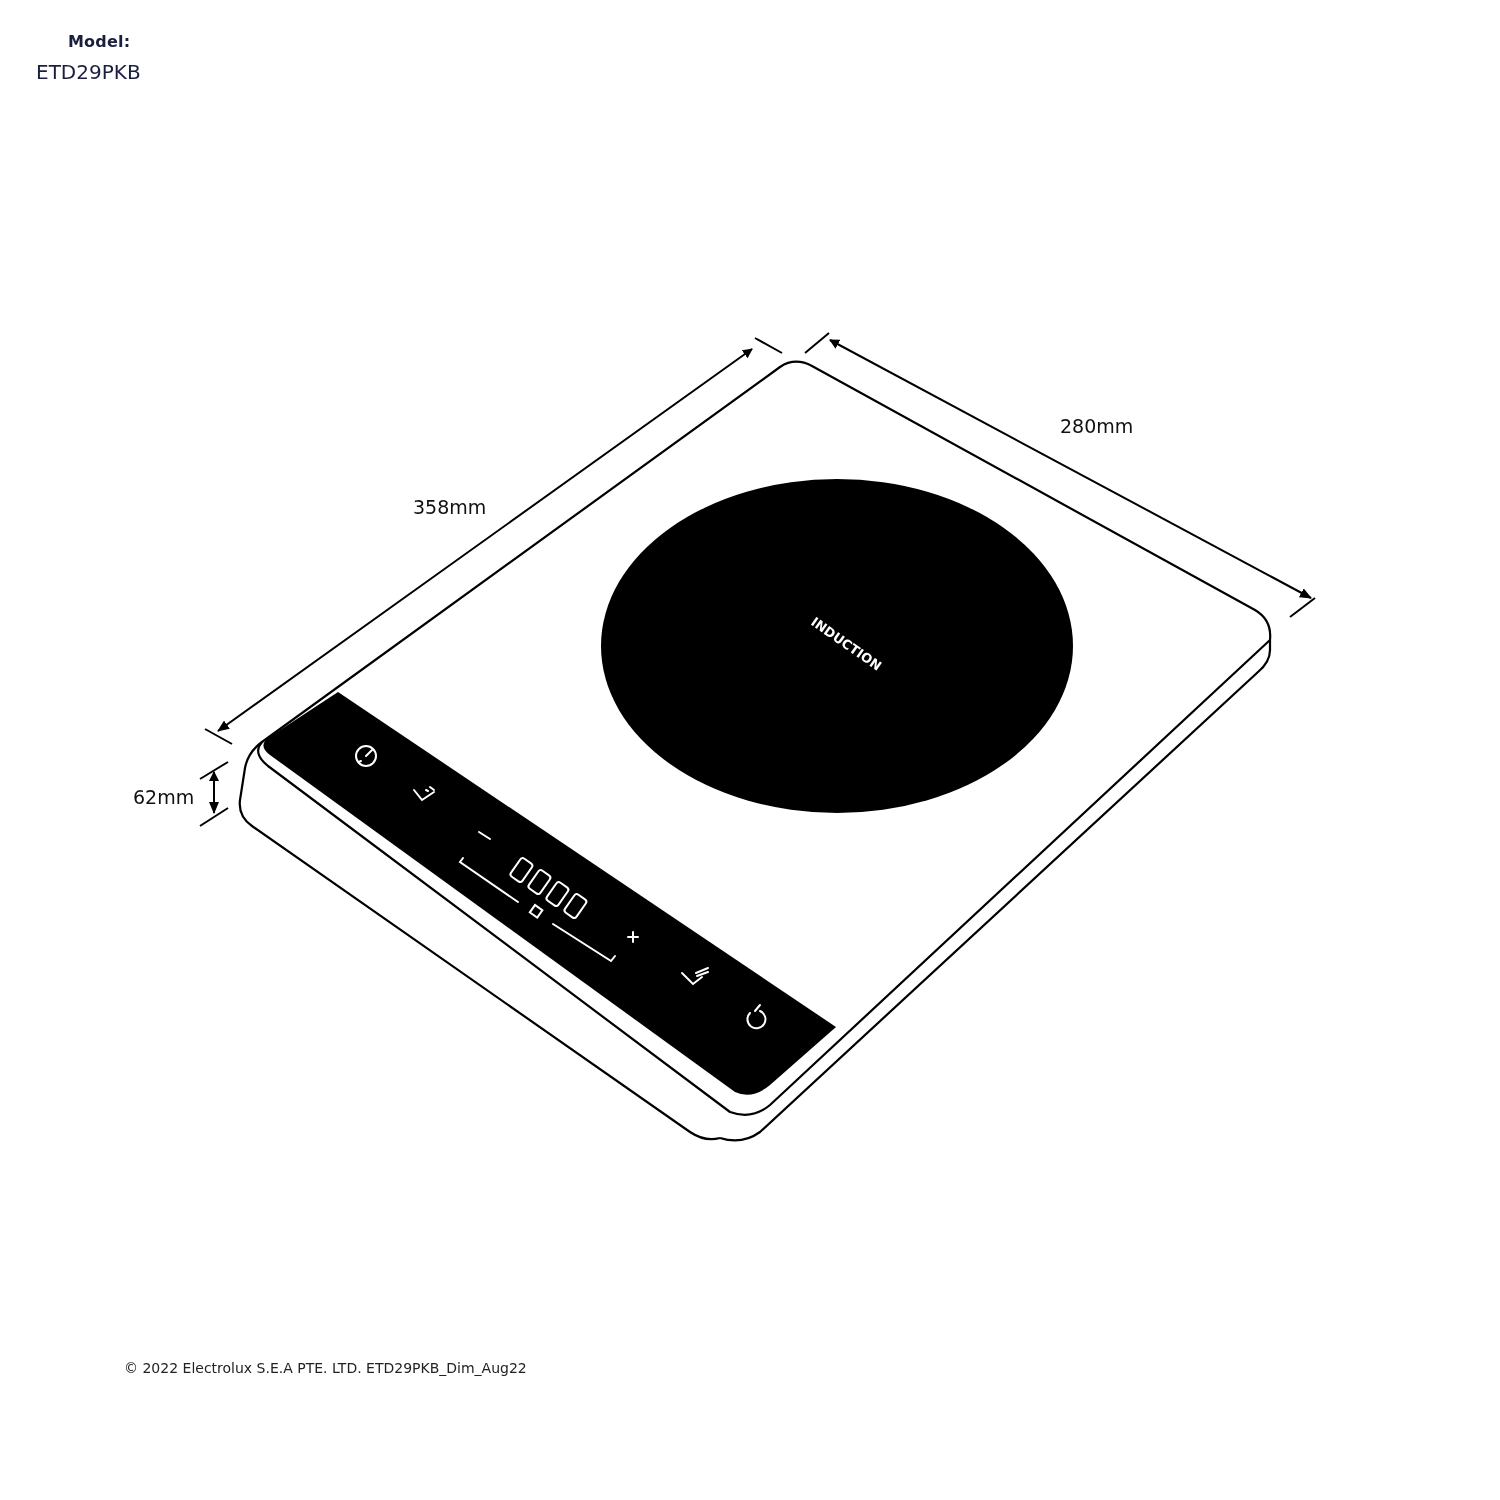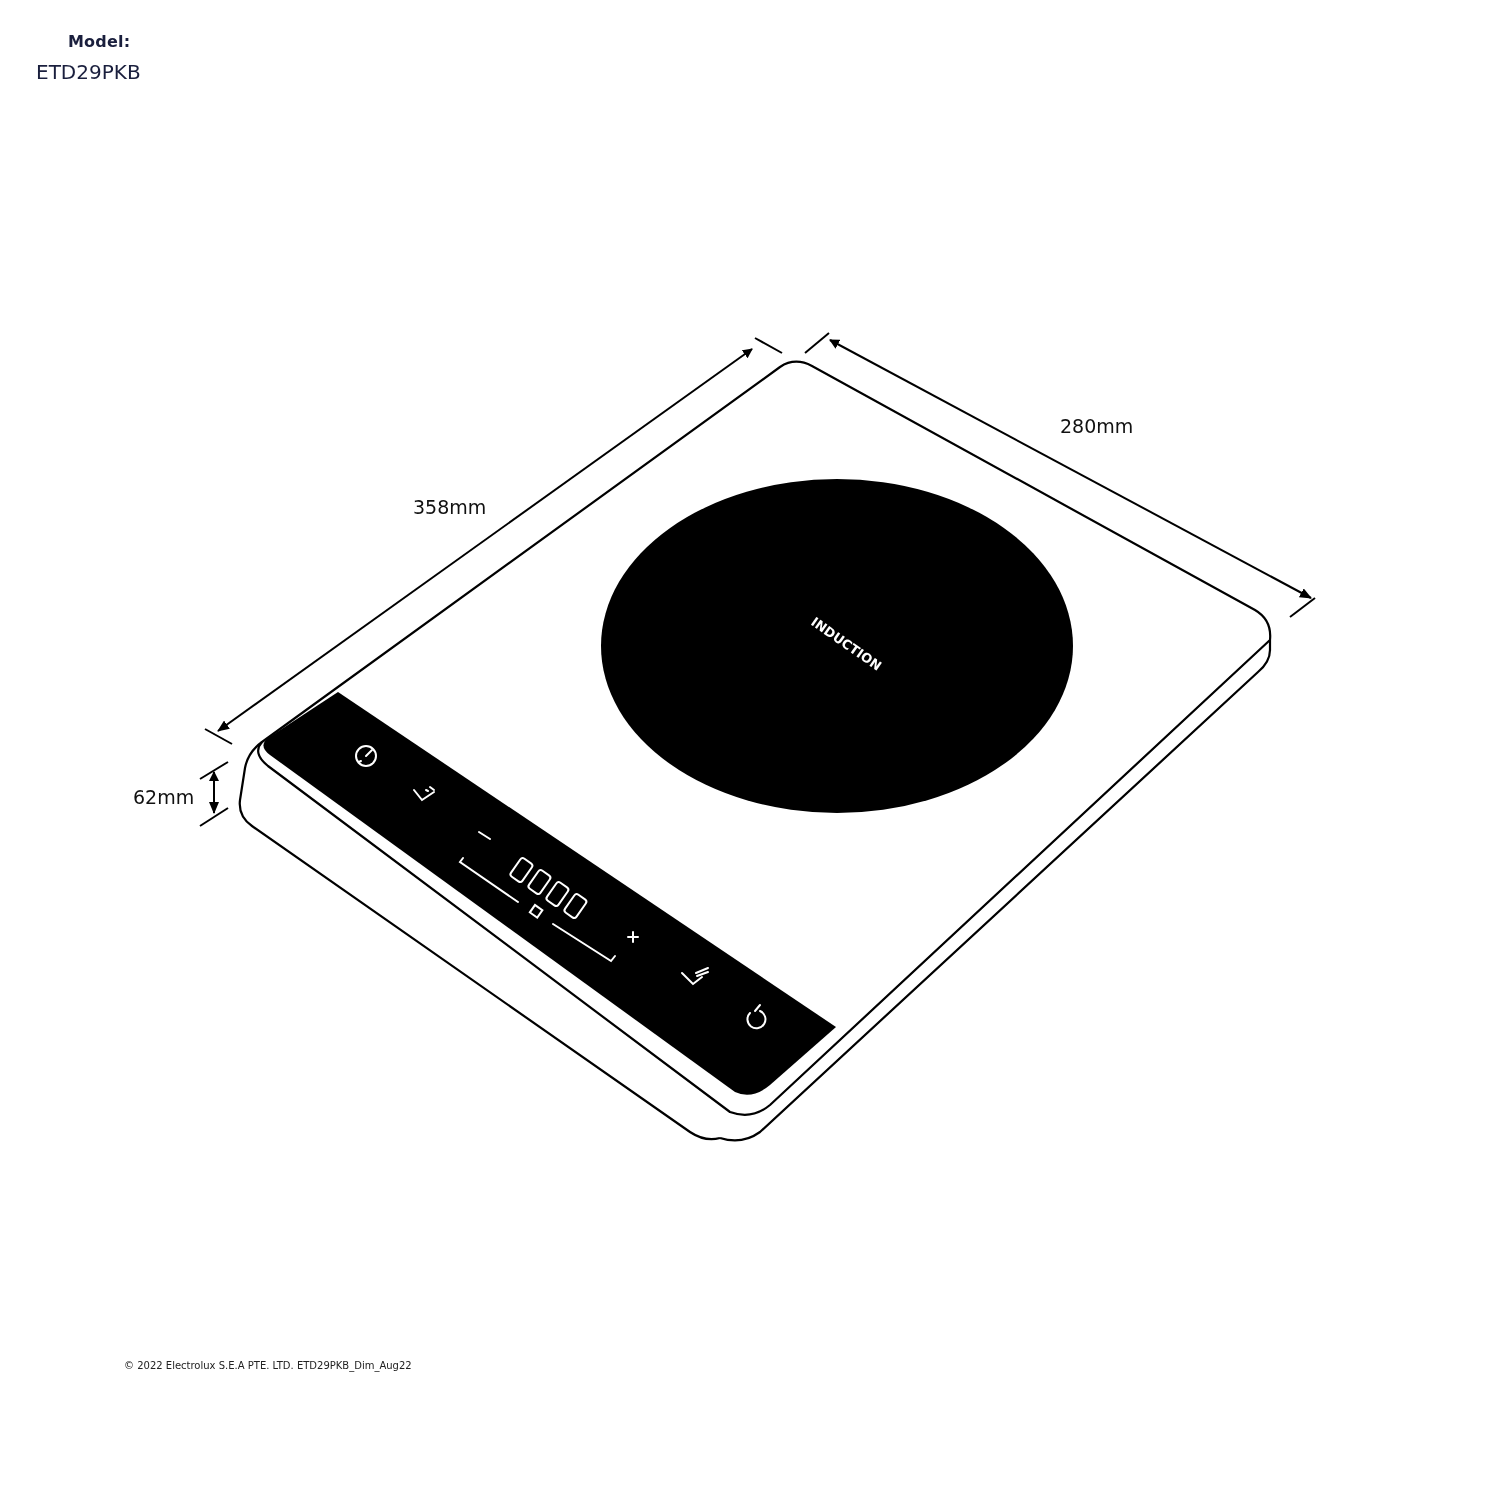--- a/index.html
+++ b/index.html
@@ -1,19 +1,19 @@
 <!DOCTYPE html>
 <html><head>
 <meta charset="utf-8">
 <style>
   html, body { margin: 0; padding: 0; background: #ffffff; }
   body { width: 1500px; height: 1500px; position: relative; overflow: hidden; font-family: "DejaVu Sans", sans-serif; }
   .model-label { position: absolute; left: 36px; top: 32px; font-size: 16px; font-weight: bold; color: #1a1f3d; letter-spacing: 0.2px; margin-left: 32px; }
   .model-value { position: absolute; left: 36px; top: 60px; font-size: 20px; color: #1a1f3d; }
-  .copyright { position: absolute; left: 124px; top: 1360px; font-size: 10px; color: #222; }
+  .copyright { position: absolute; left: 124px; top: 1360px; font-size: 14px; color: #222; }
   svg.drawing { position: absolute; left: 0; top: 0; }
   .dim-text { font-family: "DejaVu Sans", sans-serif; font-size: 19px; fill: #111; }
   .induction-text { font-family: "DejaVu Sans", sans-serif; font-weight: bold; font-size: 13px; fill: #fff; }
 </style>
 </head>
 <body>
 
 <div class="model-label">Model:</div>
 <div class="model-value">ETD29PKB</div>
 

